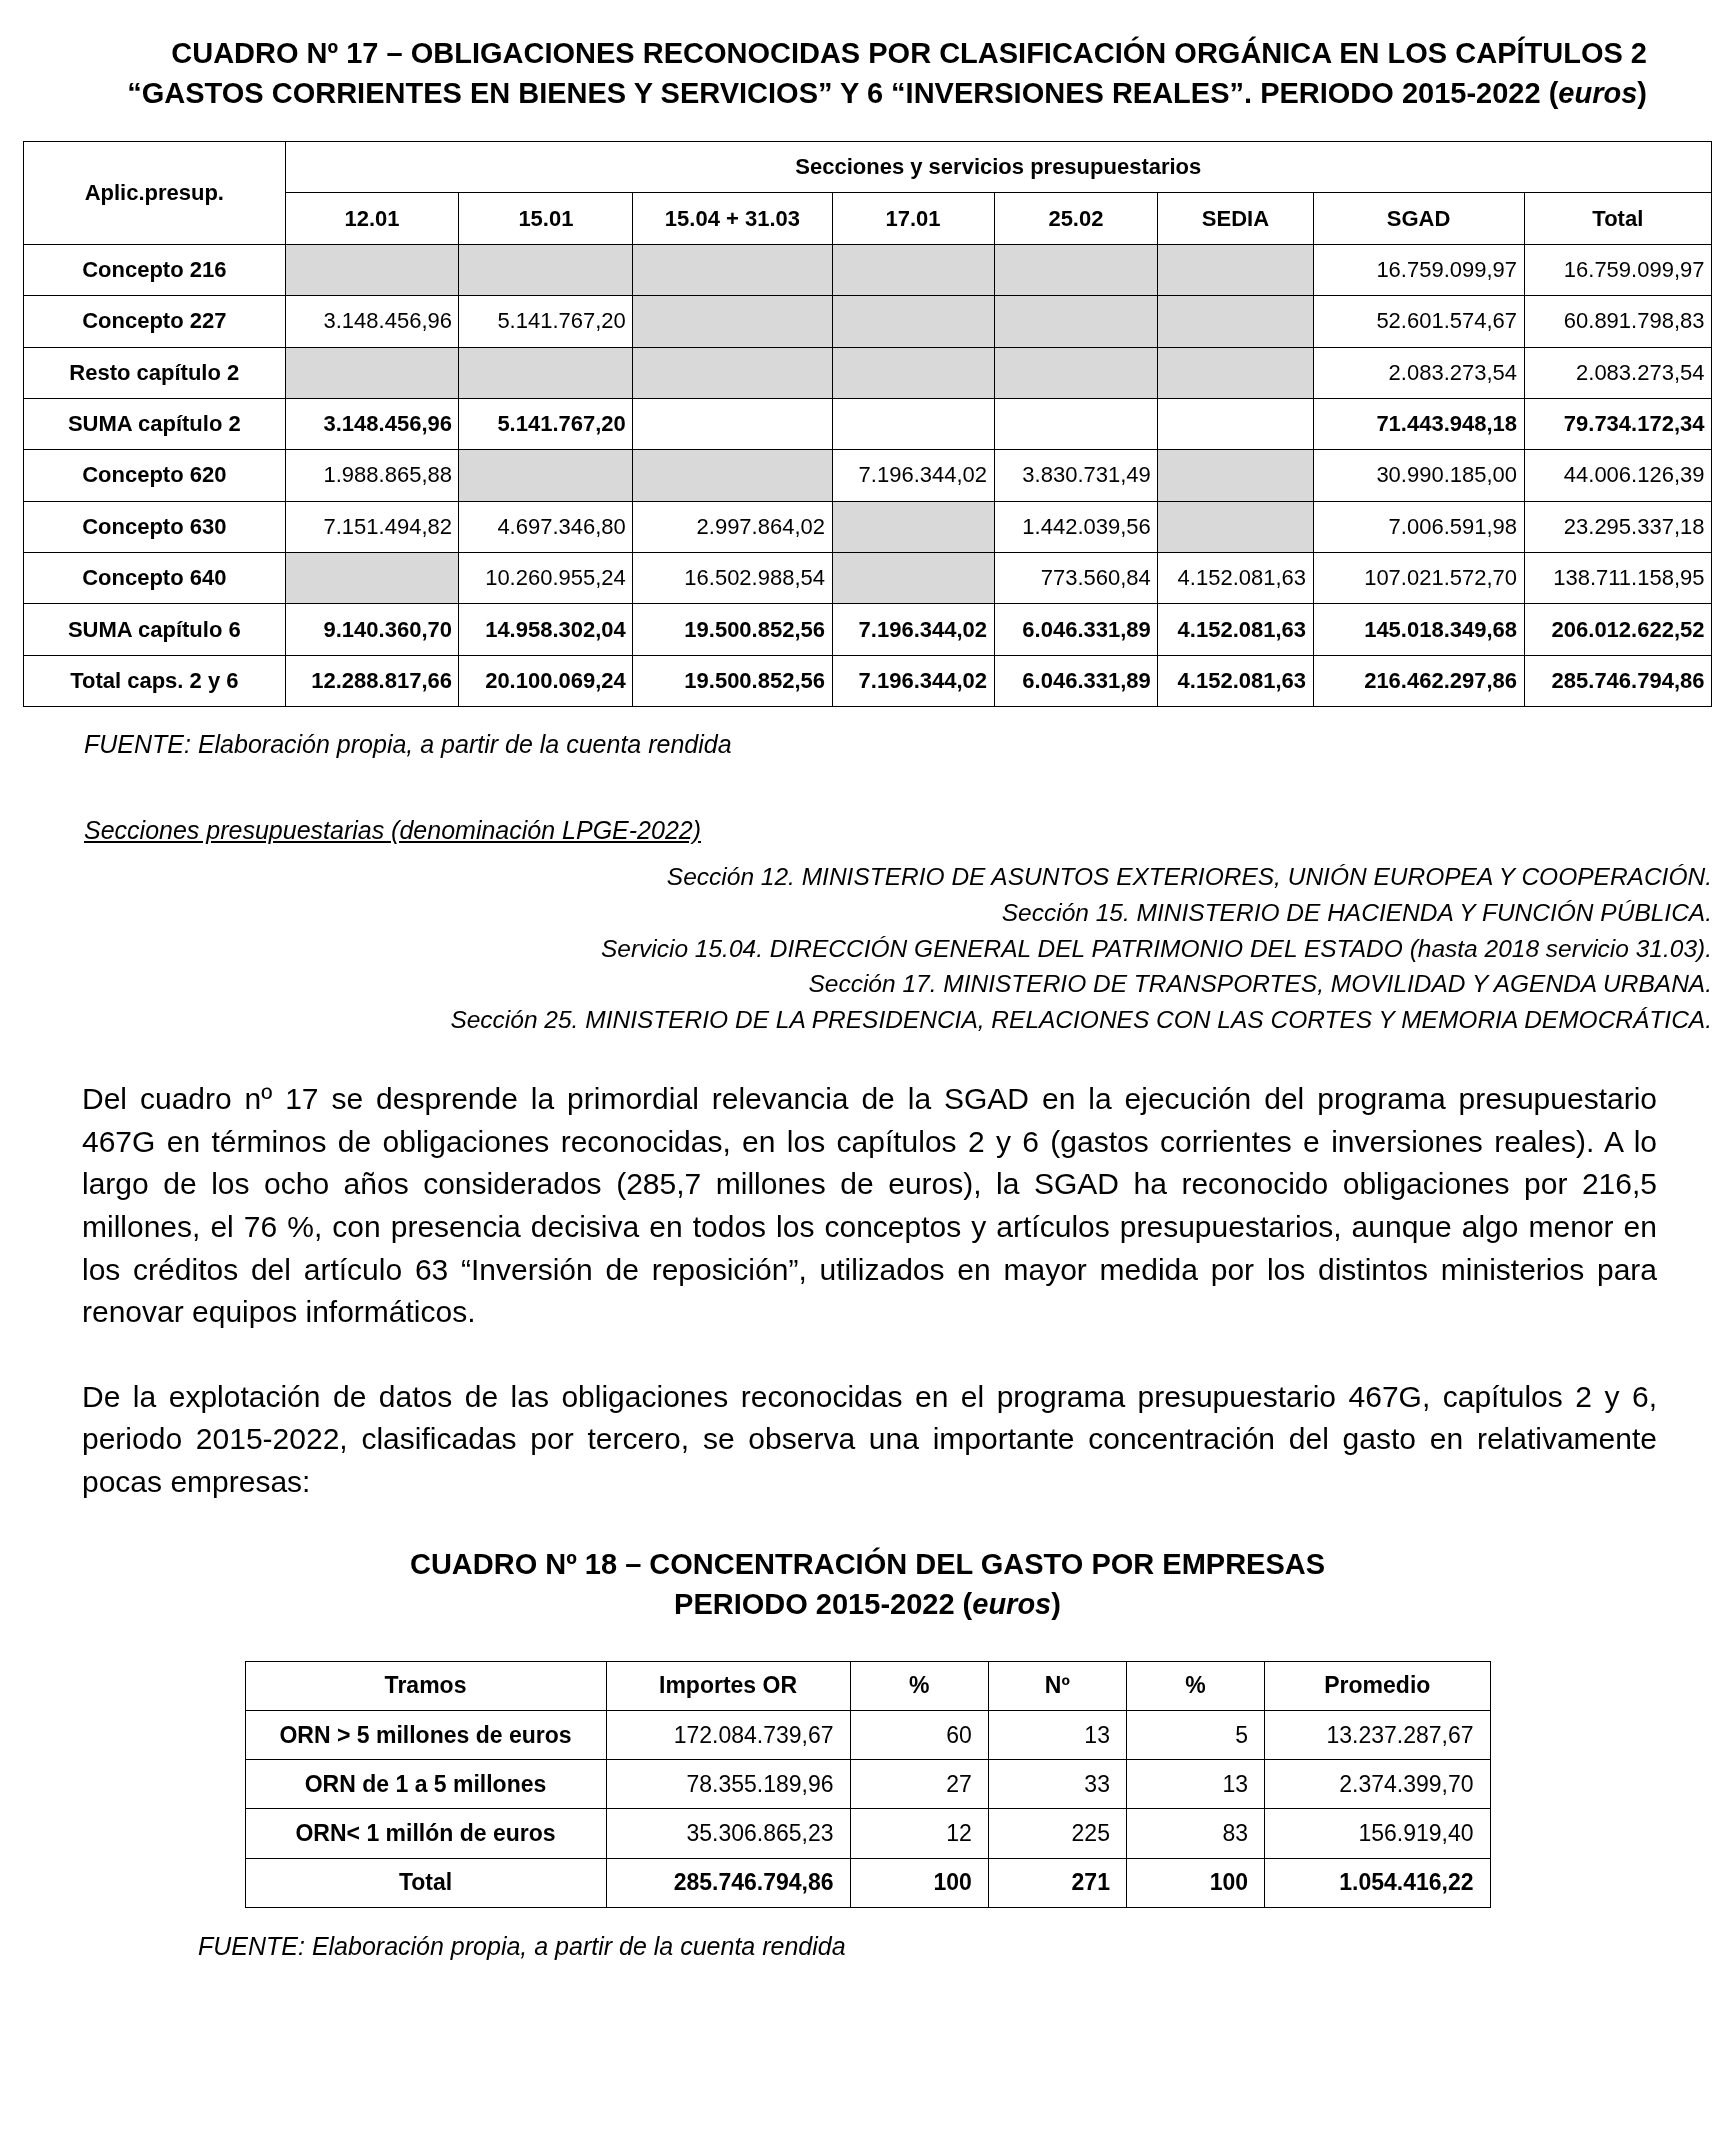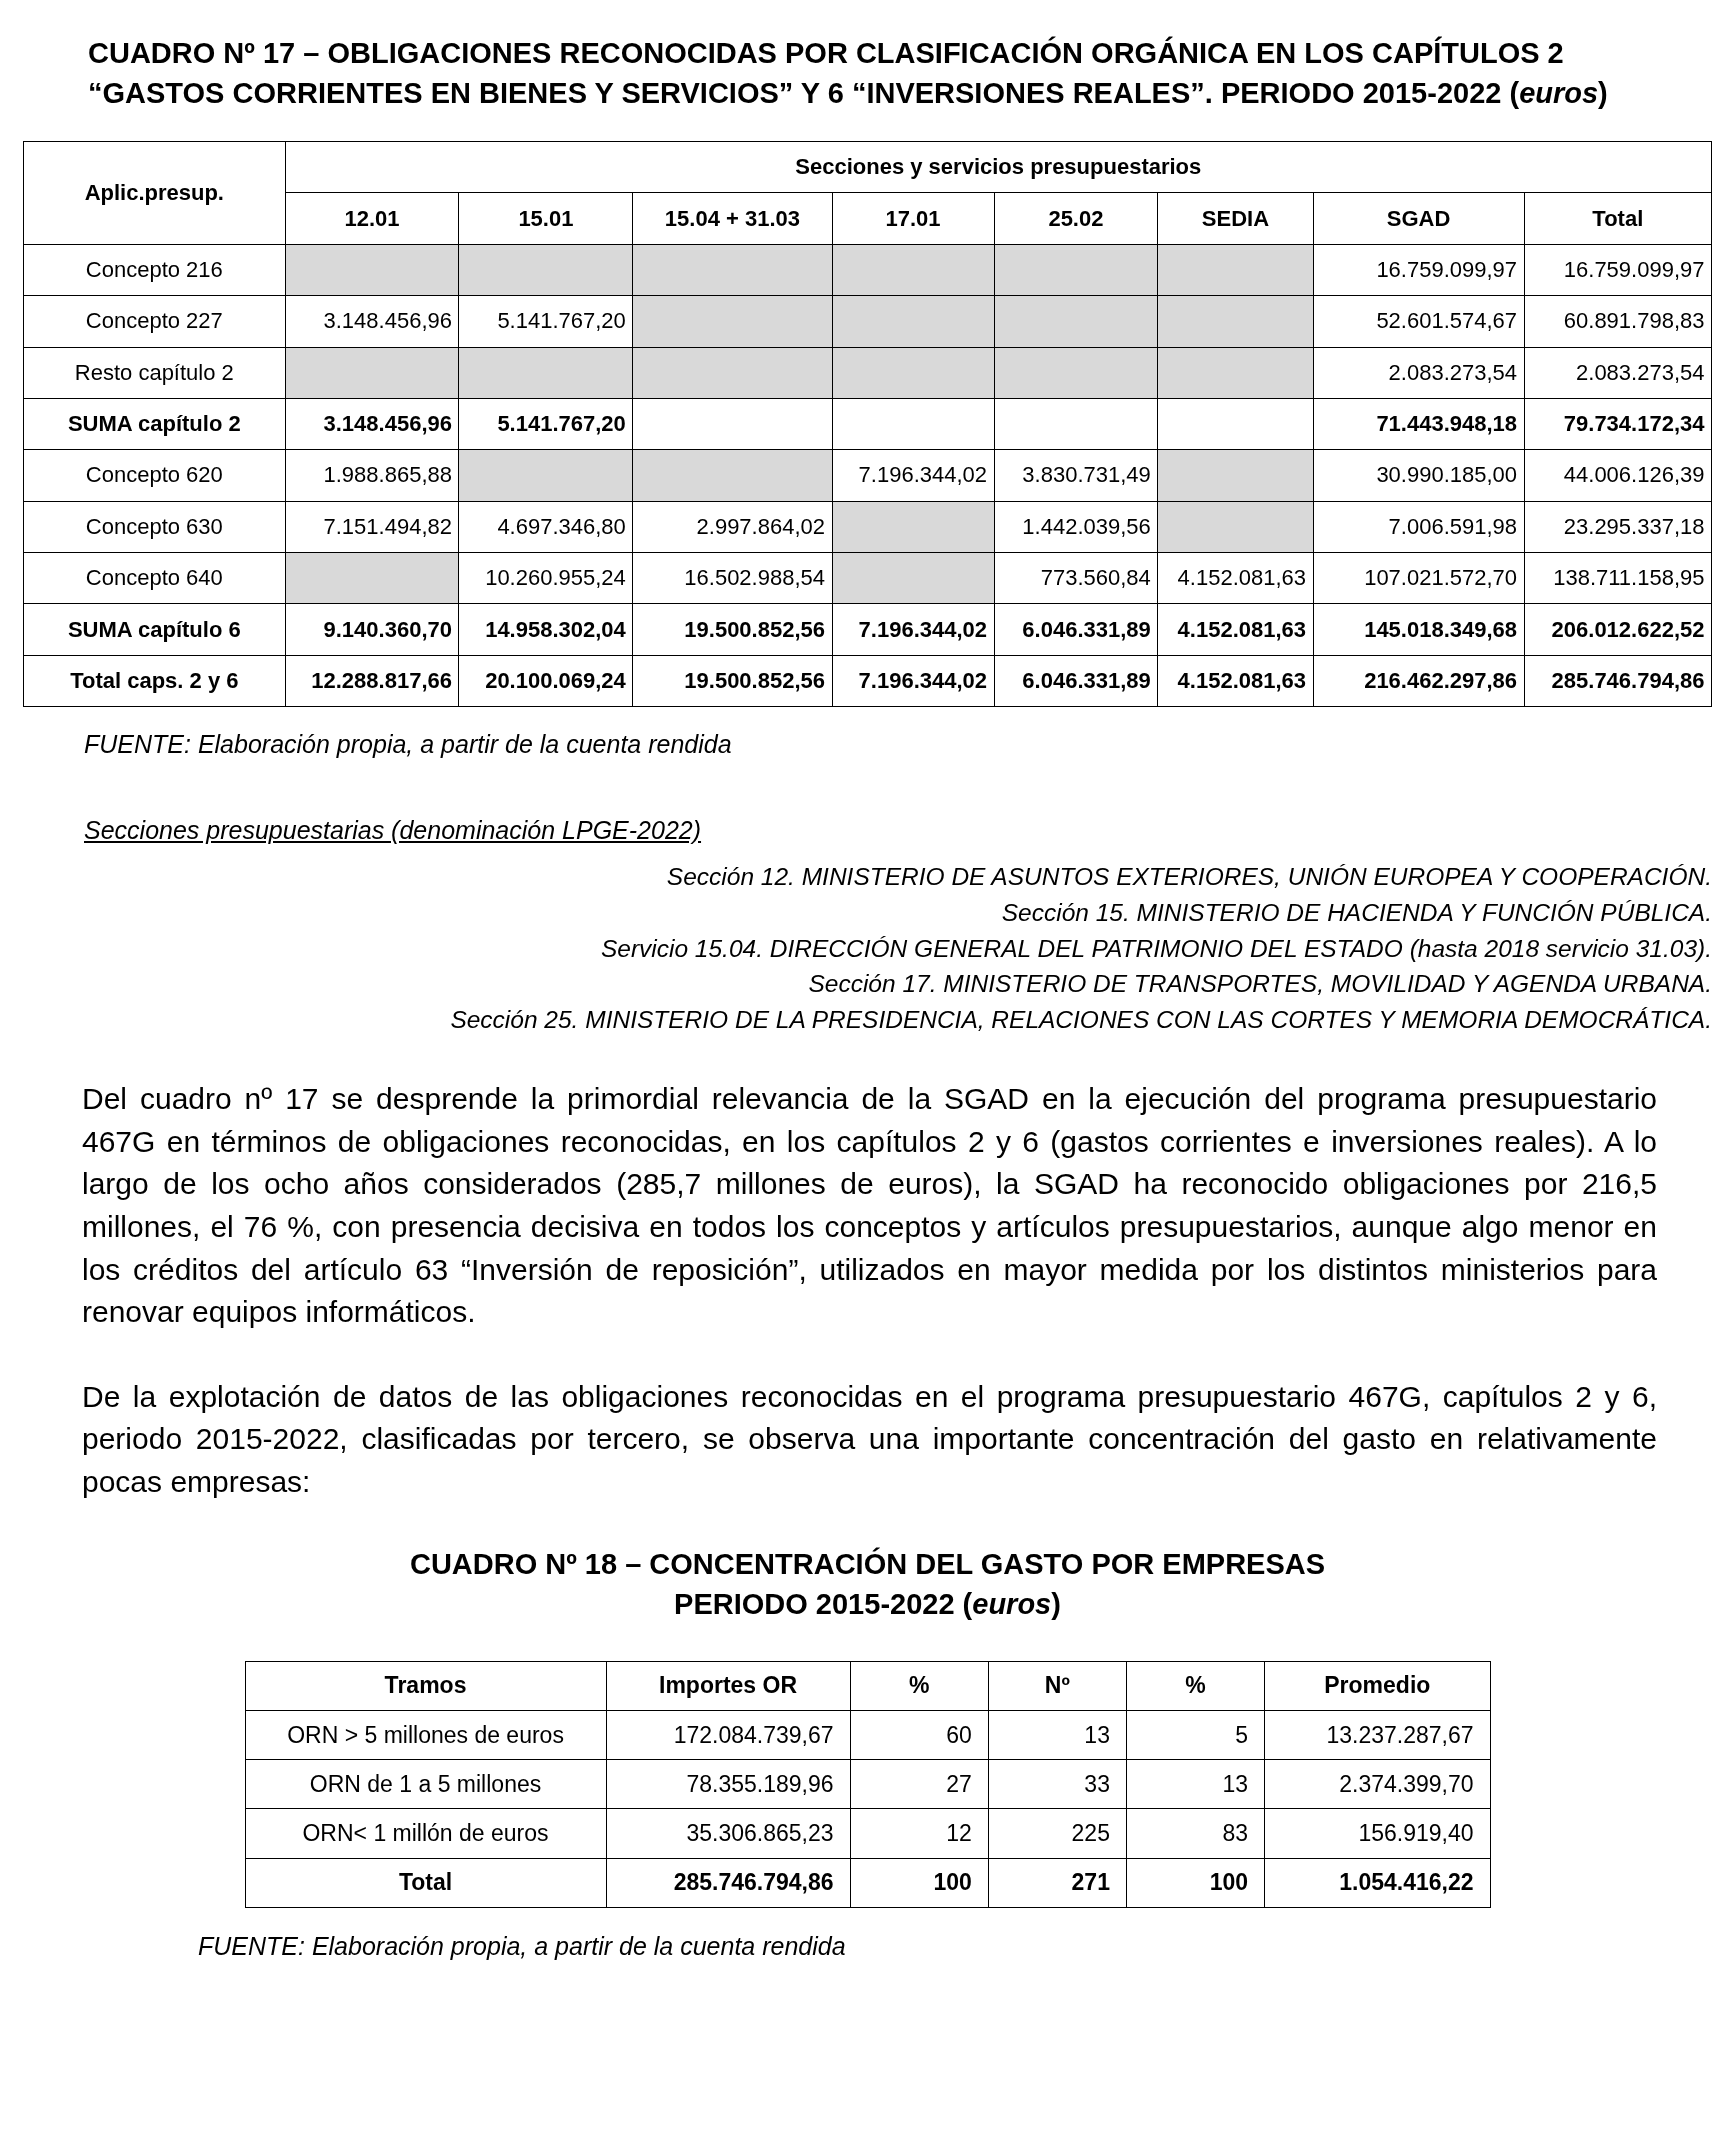--- a/index.html
+++ b/index.html
@@ -9,21 +9,21 @@
   .page {
     width: 1735px;
     min-height: 2129px;
     padding: 33px 23px 33px 23px;
     background: #fff;
   }
 
   .doc-title {
     font-size: 29px;
     font-weight: bold;
-    text-align: left;
+    text-align: right;
     line-height: 1.38;
     margin: 0 65px 28px 65px;
   }
   .doc-title .it { font-style: italic; }
 
   
   table { border-collapse: collapse; }
   .t17 {
     width: 100%;
     table-layout: fixed;
@@ -33,21 +33,21 @@
     border: 1.6px solid #000;
     padding: 12.2px 6.5px;
     overflow: hidden;
     white-space: nowrap;
   }
   .t17 thead th {
     text-align: center;
     font-weight: bold;
   }
   .t17 td { text-align: right; }
-  .row-label { text-align: center; font-weight: normal; }
+  .row-label { text-align: center; font-weight: bold; }
   .bold-row td, .bold-row .row-label { font-weight: bold; }
   .shaded { background: #d9d9d9; }
 
   
   .fuente {
     font-style: italic;
     font-size: 25px;
     margin: 23px 0 0 61px;
   }
   .sections-heading {

